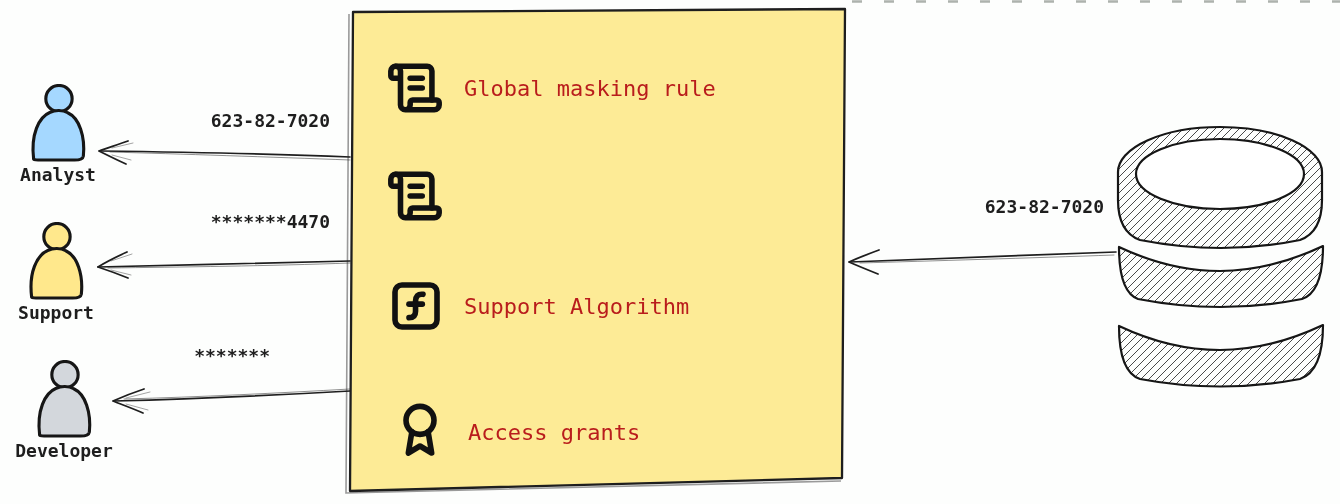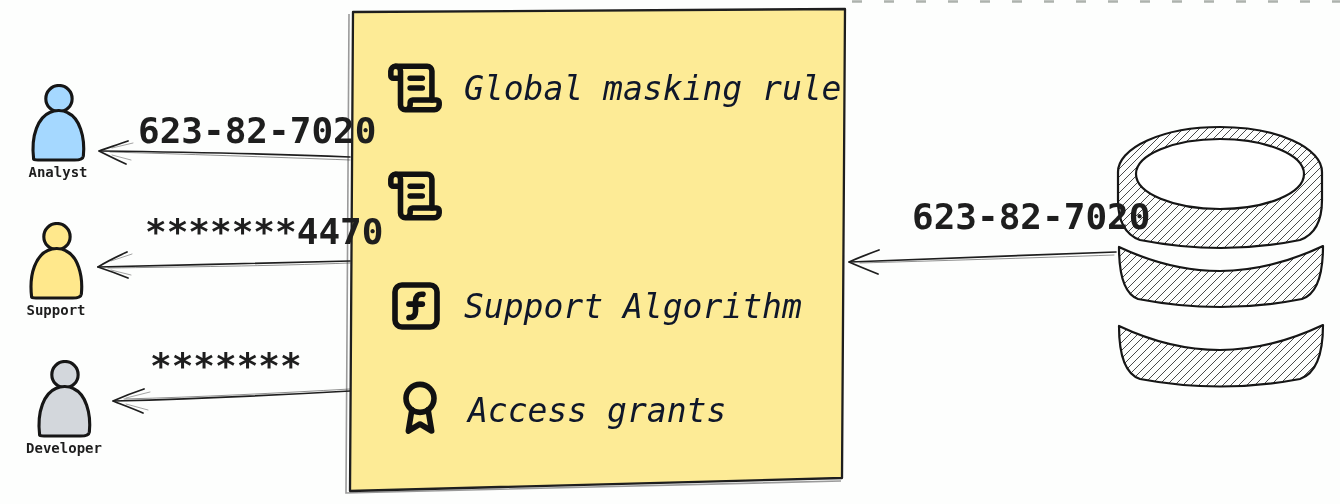--- a/index.html
+++ b/index.html
@@ -3,29 +3,29 @@
 <meta charset="utf-8">
 <style>
   html,body{margin:0;padding:0;background:#ffffff;}
   .stage{
     position:relative;width:1340px;height:504px;background:#fdfefd;overflow:hidden;
     font-family:"DejaVu Sans Mono", monospace;color:#1e1e1e;
   }
   .bg{position:absolute;inset:0;}
   .abs{position:absolute;}
   .arrow-label{
-    font-size:36px;font-weight:bold;white-space:nowrap;letter-spacing:0px;
+    font-size:18px;font-weight:bold;white-space:nowrap;letter-spacing:0px;
     color:#1e1e1e;text-align:right;
   }
   .persona{position:absolute;display:flex;flex-direction:column;align-items:center;}
-  .persona-label{font-size:14px;font-weight:bold;margin-top:2px;white-space:nowrap;}
+  .persona-label{font-size:18px;font-weight:bold;margin-top:2px;white-space:nowrap;}
   .box-row{
     position:absolute;display:flex;align-items:center;gap:20px;height:64px;
   }
-  .box-row .label{font-size:33px;white-space:nowrap;color:#0f172a;font-style:italic;}
+  .box-row .label{font-size:22px;white-space:nowrap;color:#b91c1c;}
   .icon{display:flex;align-items:center;justify-content:center;}
 </style>
 </head>
 <body>
 
 <div class="stage">
 
   <svg class="bg" width="1340" height="504" viewBox="0 0 1340 504">
     <defs>
       <pattern id="hatch" width="8" height="8" patternUnits="userSpaceOnUse">
@@ -140,21 +140,21 @@
     <span class="icon">
       <svg width="56" height="56" viewBox="0 0 24 24" fill="none" stroke="#111111" stroke-width="2.4" stroke-linecap="round" stroke-linejoin="round">
         <rect width="18" height="18" x="3" y="3" rx="3"></rect>
         <path d="M9 17c2 0 2.8-1 2.8-2.8V10c0-2 1-3.3 3.2-3"></path>
         <path d="M9 11.2h5.7"></path>
       </svg>
     </span>
     <span class="label">Support Algorithm</span>
   </div>
 
-  <div class="box-row" style="left:392px;top:378px;">
+  <div class="box-row" style="left:392px;top:400px;">
     <span class="icon">
       <svg width="56" height="62" viewBox="0 0 24 26" fill="none" stroke="#111111" stroke-width="2.4" stroke-linecap="round" stroke-linejoin="round">
         <circle cx="12" cy="8" r="6"></circle>
         <path d="M15.477 12.89 17 22l-5-3-5 3 1.523-9.11"></path>
       </svg>
     </span>
     <span class="label">Access grants</span>
   </div>
 
 </div>

